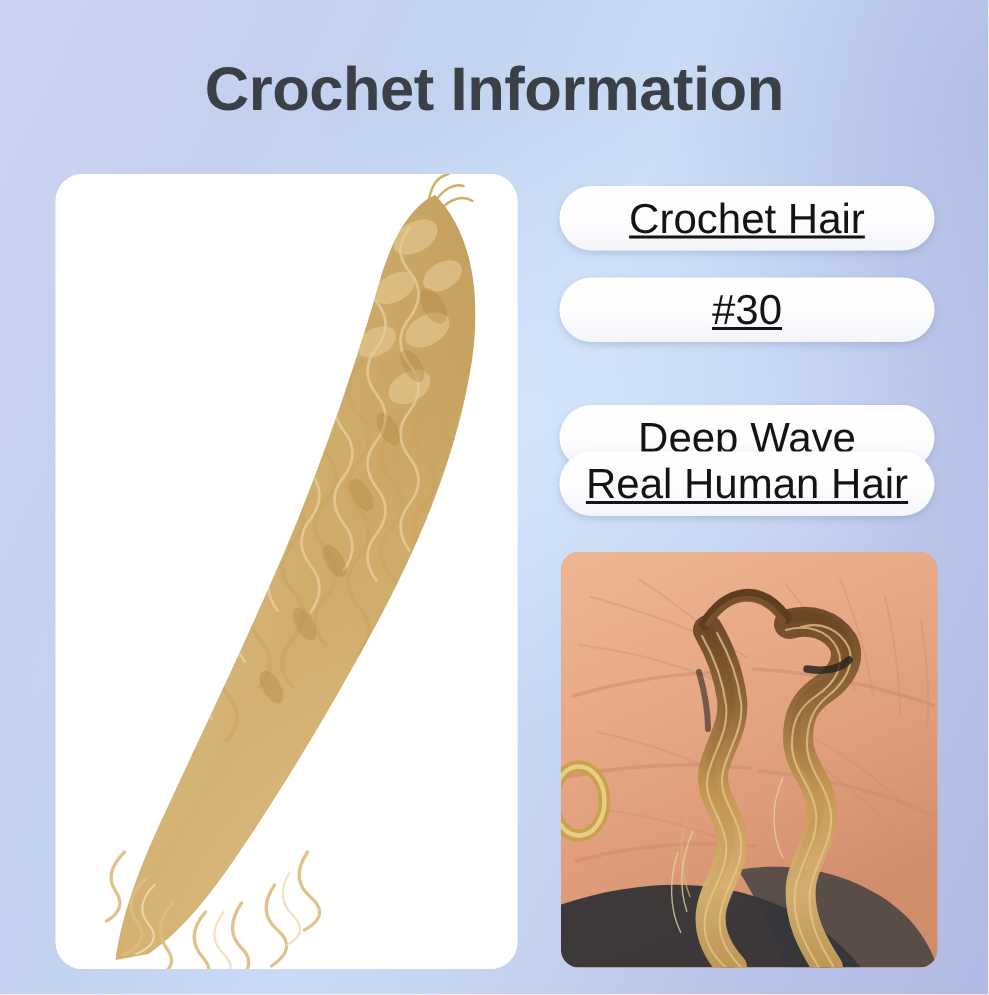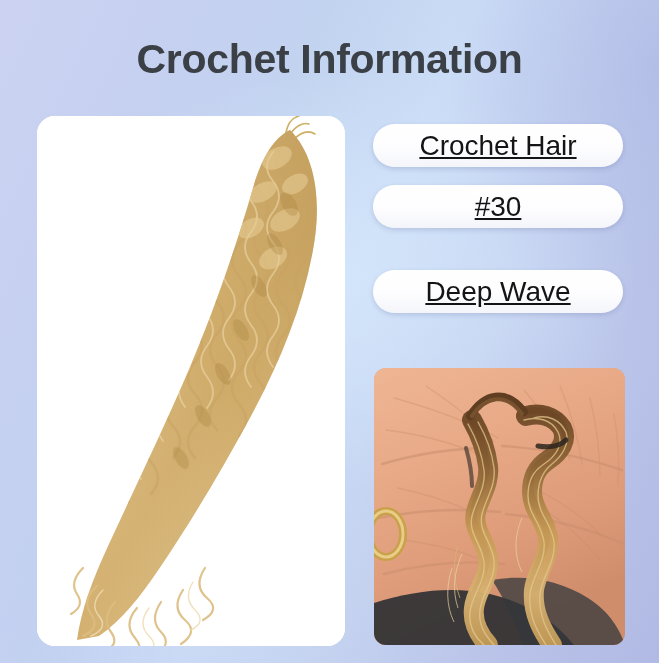--- a/index.html
+++ b/index.html
@@ -220,20 +220,23 @@
 
   <div class="pill pill-0">
     <span>Crochet Hair</span>
   </div>
   <div class="pill pill-1">
     <span>#30</span>
   </div>
   <div class="pill pill-2">
     <span>Deep Wave</span>
   </div>
+  <div class="pill pill-3">
+    <span>Real Human Hair</span>
+  </div>
 
   <div class="photo-card">
     <svg class="photo-figure" viewBox="0 0 251 277" preserveAspectRatio="xMidYMid slice">
       <defs>
         <linearGradient id="palm" x1="0" y1="0" x2="0.4" y2="1">
           <stop offset="0%" stop-color="#efb694"></stop>
           <stop offset="40%" stop-color="#e7a885"></stop>
           <stop offset="75%" stop-color="#dd9a78"></stop>
           <stop offset="100%" stop-color="#d08d6c"></stop>
         </linearGradient>

